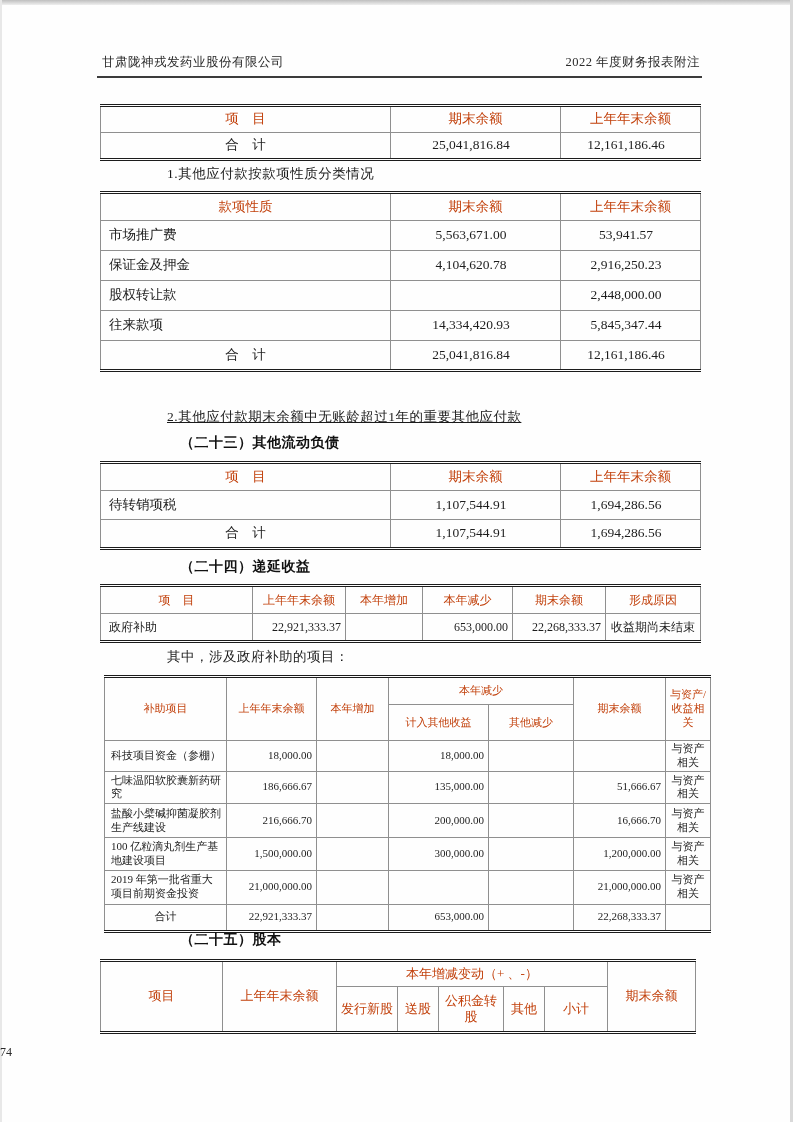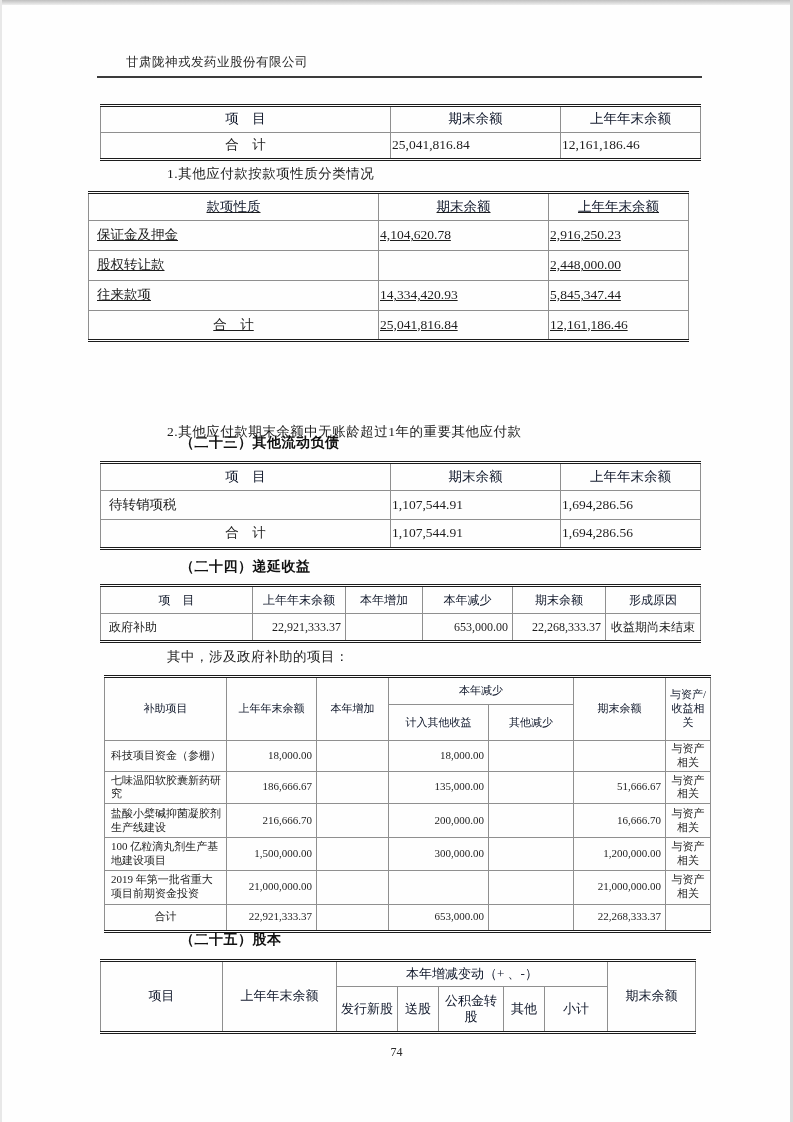--- a/index.html
+++ b/index.html
@@ -14,41 +14,42 @@
   .note{font-size:13.5px;color:#1b1b1b;letter-spacing:.5px;}
   .sec-title{font-size:14px;font-weight:bold;color:#111;letter-spacing:.5px;}
   table.tbl{border-collapse:collapse;table-layout:fixed;position:absolute;
     border-top:3px double #1c1c1c;border-bottom:3px double #1c1c1c;
     border-left:1px solid #6f6f6f;border-right:1px solid #6f6f6f;}
   table.tbl td{border:1px solid #8f8f8f;overflow:hidden;vertical-align:middle;line-height:1.25;}
   .t13 td{font-size:13.5px;}
   .t12 td{font-size:12px;}
   .t11 td{font-size:11px;}
   .t5 td{font-size:13px;}
-  .hd{text-align:center;color:#0f172a;}
+  .hd{text-align:center;color:#c2410c;}
   .lbl{text-align:left;padding-left:8px;}
-  .num{text-align:left;padding-right:10px;}
+  .num{text-align:center;padding-right:10px;}
   .numt{text-align:right;padding-right:4px;}
   .ctr{text-align:center;}
   .sublbl{text-align:left;padding:2px 4px 2px 6px;line-height:1.3;margin-top:14px;}
   .rel{text-align:center;font-size:10px;line-height:1.25;padding:1px;}
   tr.r26{height:26px;} tr.r27{height:27px;} tr.r28{height:28px;} tr.r29{height:29px;}
   tr.r30{height:30px;} tr.r32{height:32px;} tr.r34{height:34px;} tr.r36{height:36px;}
   tr.r46{height:46px;margin-top:8px;}
-  .footer{position:absolute;left:0;width:793px;text-align:center;color:#2a2a2a;}
+  .footer{position:absolute;left:0;width:793px;color:#2a2a2a;}
 </style>
 </head>
 <body>
 
 <div class="page">
   <div class="scan-top"></div>
   <div class="scan-right"></div>
   <div class="scan-left"></div>
 
-  <div class="abs hdr-text" style="left:102px;top:54px;margin-left:24px;">甘肃陇神戎发药业股份有限公司</div>
+  <div class="abs hdr-text" style="left:102px;top:54px;">甘肃陇神戎发药业股份有限公司</div>
+  <div class="abs hdr-text" style="left:460px;top:54px;width:240px;text-align:right;">2022 年度财务报表附注</div>
   <div class="hdr-rule"></div>
 
   <table class="tbl t13" style="left:100px;top:104px;width:600px;">
     <colgroup>
         <col style="width:290px">
         <col style="width:170px">
         <col style="width:140px">
       </colgroup>
     <tbody>
         <tr class="r27">
@@ -59,33 +60,38 @@
     <tr class="r27">
       <td class="ctr">合　计</td>
       <td class="num">25,041,816.84</td>
       <td class="num">12,161,186.46</td>
     </tr>
   </tbody>
     </table>
 
   <div class="abs note" style="left:167px;top:165px;">1.其他应付款按款项性质分类情况</div>
 
-  <table class="tbl t13" style="left:88px;top:191px;width:600px;text-decoration:underline;">
+  <table class="tbl t13" style="left:100px;top:191px;width:600px;">
     <colgroup>
         <col style="width:290px">
         <col style="width:170px">
         <col style="width:140px">
       </colgroup>
     <tbody>
         <tr class="r28">
       <td class="hd">款项性质</td>
       <td class="hd">期末余额</td>
       <td class="hd">上年年末余额</td>
     </tr>
     <tr class="r30">
+      <td class="lbl">市场推广费</td>
+      <td class="num">5,563,671.00</td>
+      <td class="num">53,941.57</td>
+    </tr>
+    <tr class="r30">
       <td class="lbl">保证金及押金</td>
       <td class="num">4,104,620.78</td>
       <td class="num">2,916,250.23</td>
     </tr>
     <tr class="r30">
       <td class="lbl">股权转让款</td>
       <td class="num"></td>
       <td class="num">2,448,000.00</td>
     </tr>
     <tr class="r30">
@@ -94,21 +100,21 @@
       <td class="num">5,845,347.44</td>
     </tr>
     <tr class="r30">
       <td class="ctr">合　计</td>
       <td class="num">25,041,816.84</td>
       <td class="num">12,161,186.46</td>
     </tr>
   </tbody>
     </table>
 
-  <div class="abs note" style="left:167px;top:423px;">2.其他应付款期末余额中无账龄超过1年的重要其他应付款</div>
+  <div class="abs note" style="left:167px;top:408px;text-decoration:underline;">2.其他应付款期末余额中无账龄超过1年的重要其他应付款</div>
 
   <div class="abs sec-title" style="left:180px;top:434px;">（二十三）其他流动负债</div>
 
   <table class="tbl t13" style="left:100px;top:461px;width:600px;">
     <colgroup>
         <col style="width:290px">
         <col style="width:170px">
         <col style="width:140px">
       </colgroup>
     <tbody>

